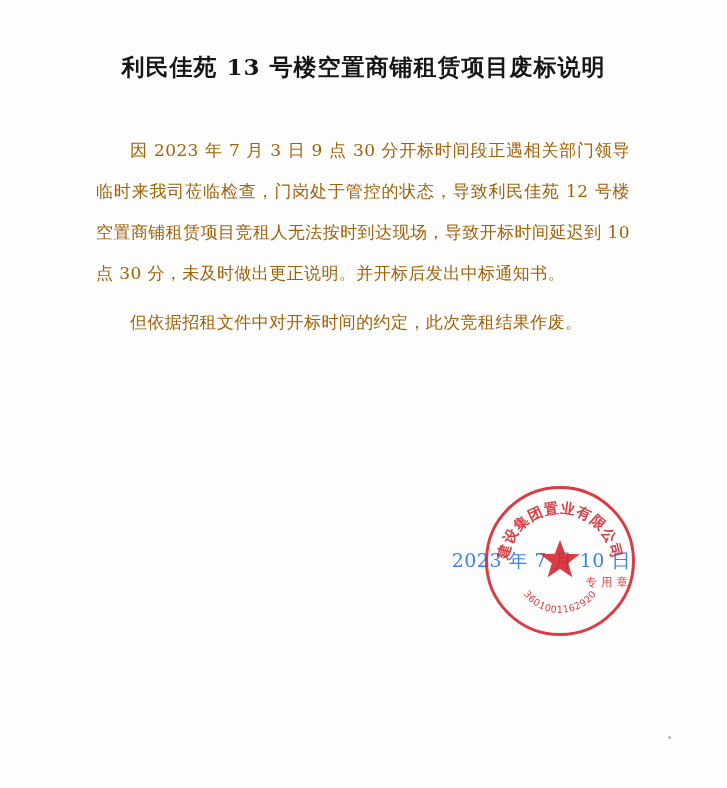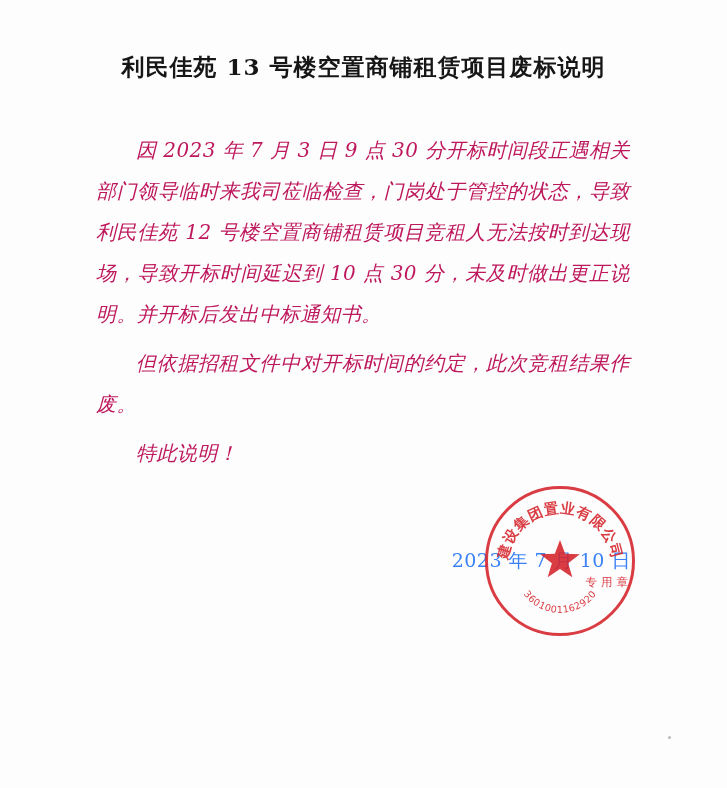--- a/index.html
+++ b/index.html
@@ -32,29 +32,28 @@
     color: #161616;
     font-family: "DejaVu Serif", "Liberation Serif", serif;
   }
   .body-block {
     position: absolute;
     top: 130px;
     left: 96px;
     width: 534px;
   }
   .para {
-    font-size: 20px;
+    font-size: 17px;
     line-height: 41px;
     text-indent: 2em;
     text-align: justify;
     text-justify: inter-ideograph;
     letter-spacing: 0.4px;
-    color: #be185d;
+    color: #a16207;
     margin: 0 0 4px 0;
-    font-style: italic;
   }
   .para.p2 { margin-top: 8px; }
   .para.p3 { margin-top: 8px; }
 
   .date-line {
     position: absolute;
     top: 548px;
     right: 96px;
     font-size: 19px;
     letter-spacing: 0.5px;
@@ -129,21 +128,20 @@
 </head>
 <body>
 
 <div class="page">
 
   <div class="doc-title">利民佳苑 13 号楼空置商铺租赁项目废标说明</div>
 
   <div class="body-block">
     <p class="para p1">因 2023 年 7 月 3 日 9 点 30 分开标时间段正遇相关部门领导临时来我司莅临检查，门岗处于管控的状态，导致利民佳苑 12 号楼空置商铺租赁项目竞租人无法按时到达现场，导致开标时间延迟到 10 点 30 分，未及时做出更正说明。并开标后发出中标通知书。</p>
     <p class="para p2">但依据招租文件中对开标时间的约定，此次竞租结果作废。</p>
-    <p class="para p3">特此说明！</p>
   </div>
 
   <div class="date-line">2023 年 7 月 10 日</div>
 
   <div class="seal">
     <div class="seal-inner">
       <svg viewBox="0 0 150 150" class="seal-ring-text">
         <defs>
           <path id="arcTop" d="M 20 80 A 55 55 0 0 1 130 80" fill="none"></path>
           <path id="arcBottom" d="M 28 82 A 47 47 0 0 0 122 82" fill="none"></path>

